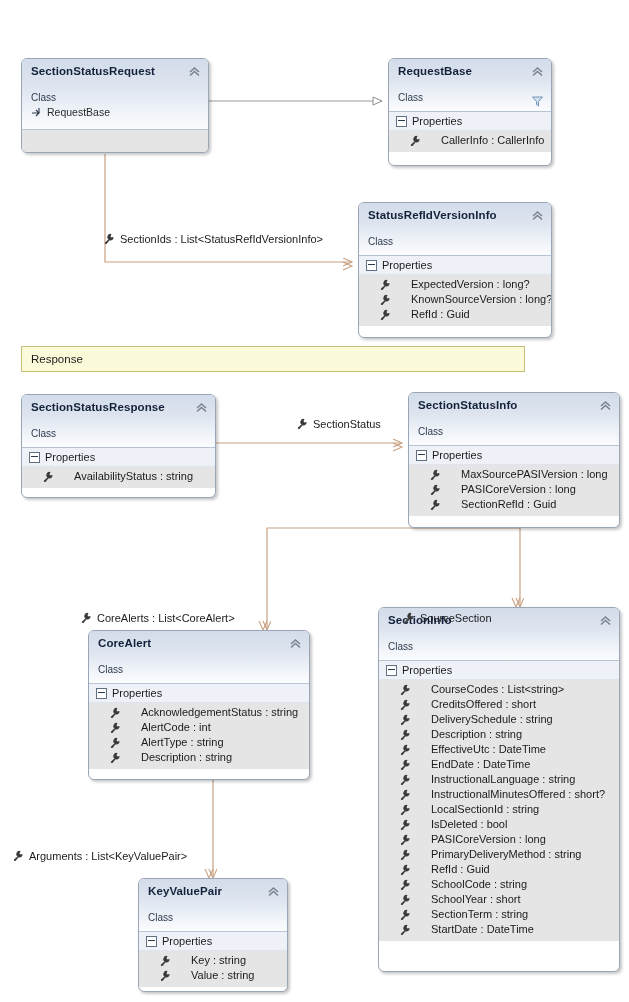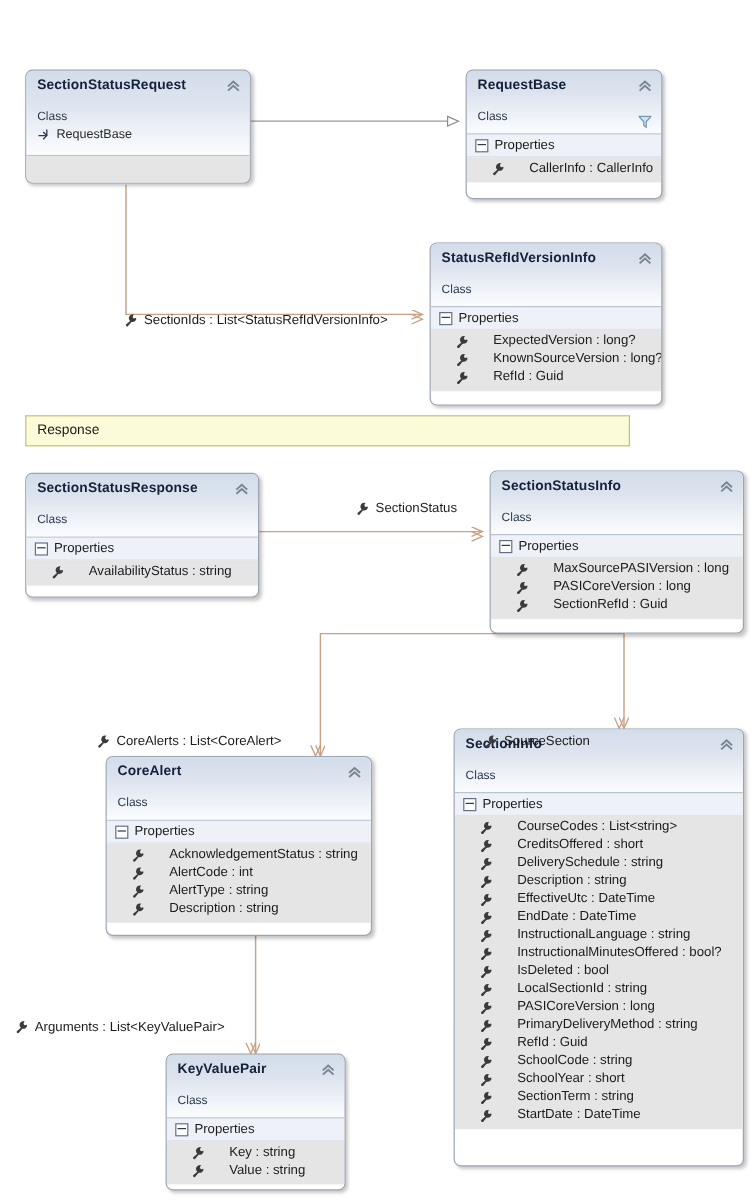--- a/index.html
+++ b/index.html
@@ -470,35 +470,35 @@
               <path d="M8.8,1.2 a3.2,3.2 0 1 0 1.8,3.9 L10.3,4 L8.6,4.4 L7.6,3.4 L8,1.7 Z" fill="#3b3b3b"></path>
               <path d="M7.4,4.8 L2,9.4 a1.1,1.1 0 0 0 1.5,1.5 L8,5.6 Z" fill="#3b3b3b"></path>
             </svg>
             <span>InstructionalLanguage : string</span>
           </div>
         <div class="member">
             <svg class="wrench" viewBox="0 0 12 12">
               <path d="M8.8,1.2 a3.2,3.2 0 1 0 1.8,3.9 L10.3,4 L8.6,4.4 L7.6,3.4 L8,1.7 Z" fill="#3b3b3b"></path>
               <path d="M7.4,4.8 L2,9.4 a1.1,1.1 0 0 0 1.5,1.5 L8,5.6 Z" fill="#3b3b3b"></path>
             </svg>
-            <span>InstructionalMinutesOffered : bool?</span>
+            <span>InstructionalMinutesOffered : short?</span>
+          </div>
+        <div class="member">
+            <svg class="wrench" viewBox="0 0 12 12">
+              <path d="M8.8,1.2 a3.2,3.2 0 1 0 1.8,3.9 L10.3,4 L8.6,4.4 L7.6,3.4 L8,1.7 Z" fill="#3b3b3b"></path>
+              <path d="M7.4,4.8 L2,9.4 a1.1,1.1 0 0 0 1.5,1.5 L8,5.6 Z" fill="#3b3b3b"></path>
+            </svg>
+            <span>LocalSectionId : string</span>
           </div>
         <div class="member">
             <svg class="wrench" viewBox="0 0 12 12">
               <path d="M8.8,1.2 a3.2,3.2 0 1 0 1.8,3.9 L10.3,4 L8.6,4.4 L7.6,3.4 L8,1.7 Z" fill="#3b3b3b"></path>
               <path d="M7.4,4.8 L2,9.4 a1.1,1.1 0 0 0 1.5,1.5 L8,5.6 Z" fill="#3b3b3b"></path>
             </svg>
             <span>IsDeleted : bool</span>
-          </div>
-        <div class="member">
-            <svg class="wrench" viewBox="0 0 12 12">
-              <path d="M8.8,1.2 a3.2,3.2 0 1 0 1.8,3.9 L10.3,4 L8.6,4.4 L7.6,3.4 L8,1.7 Z" fill="#3b3b3b"></path>
-              <path d="M7.4,4.8 L2,9.4 a1.1,1.1 0 0 0 1.5,1.5 L8,5.6 Z" fill="#3b3b3b"></path>
-            </svg>
-            <span>LocalSectionId : string</span>
           </div>
         <div class="member">
             <svg class="wrench" viewBox="0 0 12 12">
               <path d="M8.8,1.2 a3.2,3.2 0 1 0 1.8,3.9 L10.3,4 L8.6,4.4 L7.6,3.4 L8,1.7 Z" fill="#3b3b3b"></path>
               <path d="M7.4,4.8 L2,9.4 a1.1,1.1 0 0 0 1.5,1.5 L8,5.6 Z" fill="#3b3b3b"></path>
             </svg>
             <span>PASICoreVersion : long</span>
           </div>
         <div class="member">
             <svg class="wrench" viewBox="0 0 12 12">
@@ -572,21 +572,21 @@
           <svg class="wrench" viewBox="0 0 12 12">
             <path d="M8.8,1.2 a3.2,3.2 0 1 0 1.8,3.9 L10.3,4 L8.6,4.4 L7.6,3.4 L8,1.7 Z" fill="#3b3b3b"></path>
             <path d="M7.4,4.8 L2,9.4 a1.1,1.1 0 0 0 1.5,1.5 L8,5.6 Z" fill="#3b3b3b"></path>
           </svg>
           <span>Value : string</span>
         </div>
       </div>
     </div>
   </div>
 
-  <div class="conn-label" style="left:103px; top:261px;">
+  <div class="conn-label" style="left:103px; top:233px;">
     <svg class="wrench" viewBox="0 0 12 12">
       <path d="M8.8,1.2 a3.2,3.2 0 1 0 1.8,3.9 L10.3,4 L8.6,4.4 L7.6,3.4 L8,1.7 Z" fill="#3b3b3b"></path>
       <path d="M7.4,4.8 L2,9.4 a1.1,1.1 0 0 0 1.5,1.5 L8,5.6 Z" fill="#3b3b3b"></path>
     </svg>
     <span>SectionIds : List&lt;StatusRefIdVersionInfo&gt;</span>
   </div>
 
   <div class="conn-label" style="left:296px; top:418px;">
     <svg class="wrench" viewBox="0 0 12 12">
       <path d="M8.8,1.2 a3.2,3.2 0 1 0 1.8,3.9 L10.3,4 L8.6,4.4 L7.6,3.4 L8,1.7 Z" fill="#3b3b3b"></path>

